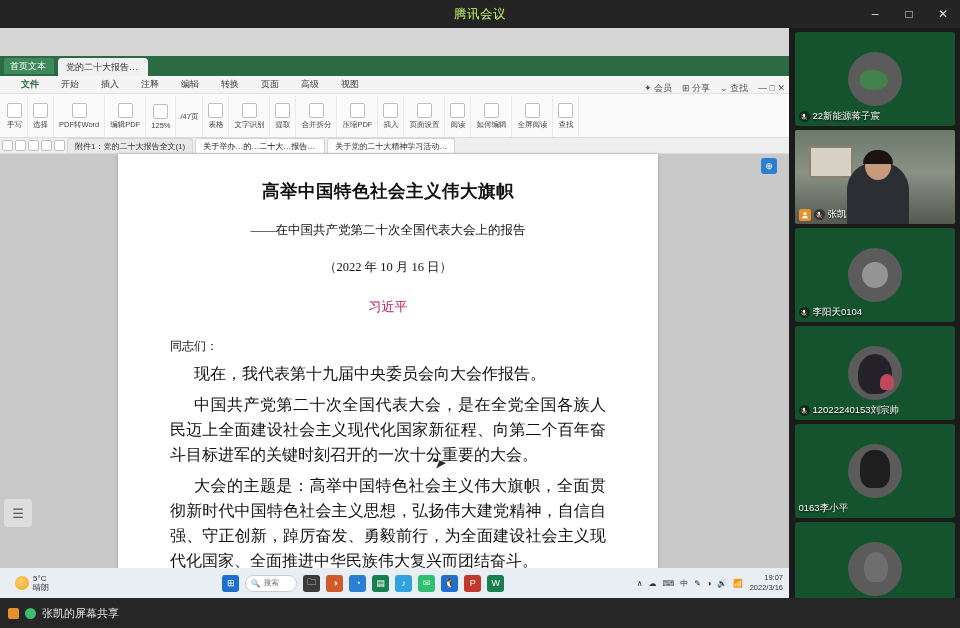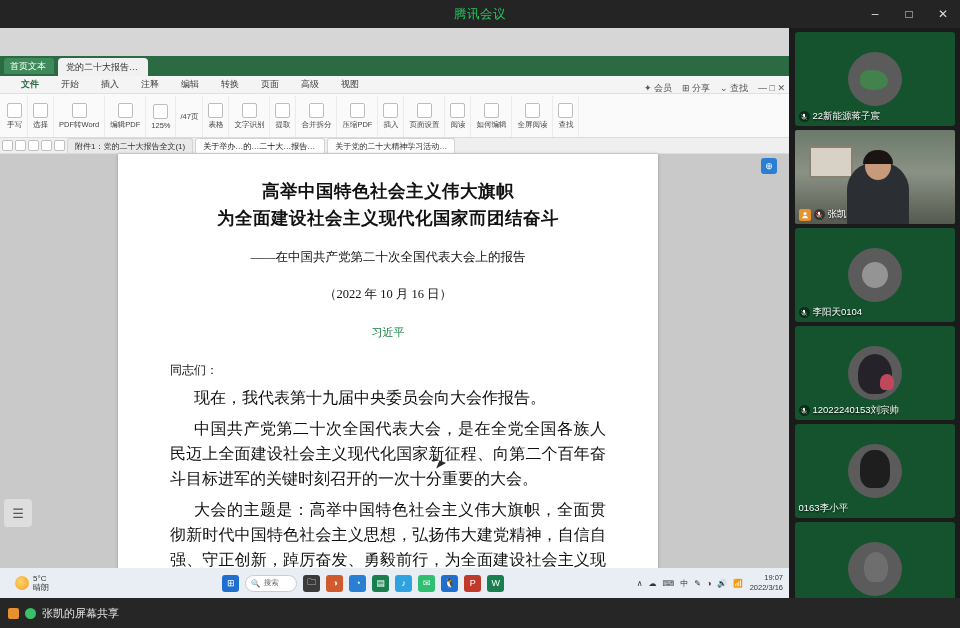--- a/index.html
+++ b/index.html
@@ -16,21 +16,21 @@
     background: #202020;
   }
   
   .titlebar {
     position: absolute; top: 0; left: 0;
     width: 960px; height: 28px;
     background: #242424;
     display: flex; align-items: center; justify-content: center;
   }
   .titlebar .title {
-    color: #22c55e; font-size: 12.5px; letter-spacing: .5px;
+    color: #bef264; font-size: 12.5px; letter-spacing: .5px;
   }
   .wincontrols {
     position: absolute; right: 0; top: 0; height: 28px;
     display: flex; align-items: center;
   }
   .wincontrols div {
     width: 34px; height: 28px; display: flex; align-items: center; justify-content: center;
     color: #dcdcdc; font-size: 12px;
   }
 
@@ -125,21 +125,21 @@
     margin: 0; text-align: center; font-size: 17.5px; line-height: 27px;
     font-weight: bold; color: #111; letter-spacing: .5px;
   }
   .page .sub {
     text-align: center; font-size: 12.5px; margin-top: 17px; color: #111;
   }
   .page .date {
     text-align: center; font-size: 12.5px; margin-top: 20px; color: #111;
   }
   .page .author {
-    text-align: center; font-size: 11px; margin-top: 22px; color: #15803d;
+    text-align: center; font-size: 13px; margin-top: 22px; color: #be185d;
   }
   .page .salute {
     font-size: 12px; margin-top: 22px; color: #111;
   }
   .page p.body {
     font-size: 16px; line-height: 25px; margin: 6px 0 0 0; color: #111;
     text-align: justify; text-indent: 24px;
   }
   .cursor-arrow {
     position: absolute; left: 433px; top: 305px;
@@ -430,21 +430,20 @@
         <div class="doctab first">附件1：党的二十大报告全文(1)</div>
         <div class="doctab active">关于举办…的…二十大…报告精选…</div>
         <div class="doctab">关于党的二十大精神学习活动…</div>
       </div>
 
       <div class="wps-canvas">
         <div class="pagebadge">⊕</div>
         <div class="sidehandle">☰</div>
         <div class="page">
           <h1>高举中国特色社会主义伟大旗帜</h1>
-          <h1>为全面建设社会主义现代化国家而团结奋斗</h1>
           <div class="sub">——在中国共产党第二十次全国代表大会上的报告</div>
           <div class="date">（2022 年 10 月 16 日）</div>
           <div class="author">习近平</div>
           <div class="salute">同志们：</div>
           <p class="body">现在，我代表第十九届中央委员会向大会作报告。</p>
           <p class="body">中国共产党第二十次全国代表大会，是在全党全国各族人民迈上全面建设社会主义现代化国家新征程、向第二个百年奋斗目标进军的关键时刻召开的一次十分重要的大会。</p>
           <p class="body">大会的主题是：高举中国特色社会主义伟大旗帜，全面贯彻新时代中国特色社会主义思想，弘扬伟大建党精神，自信自强、守正创新，踔厉奋发、勇毅前行，为全面建设社会主义现代化国家、全面推进中华民族伟大复兴而团结奋斗。</p>
         </div>
         <div class="cursor-arrow"></div>
       </div>

